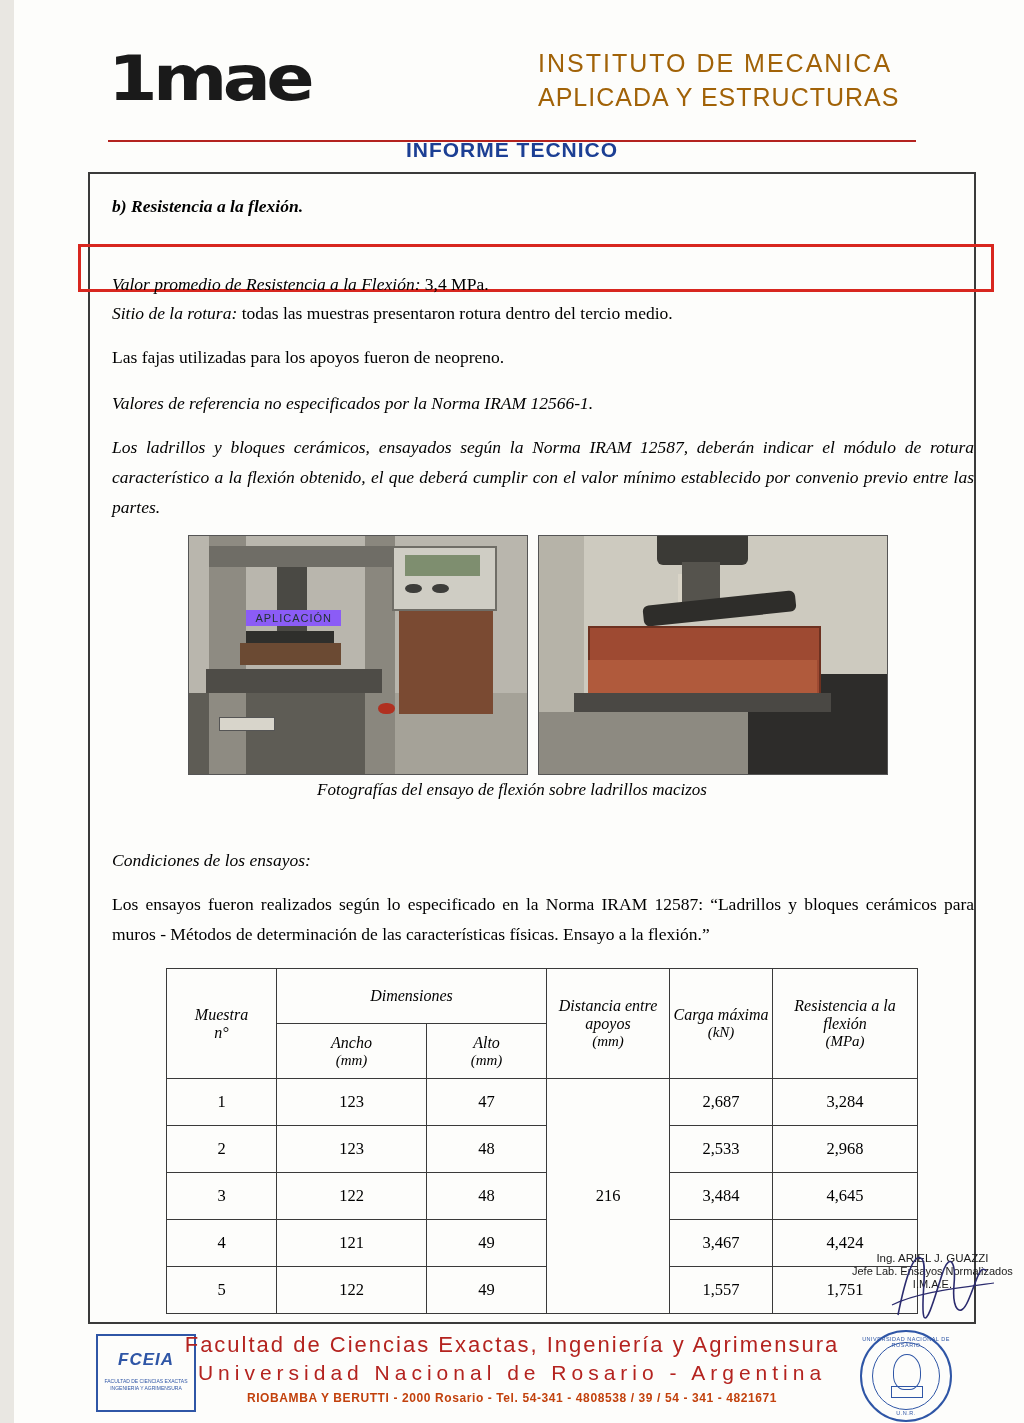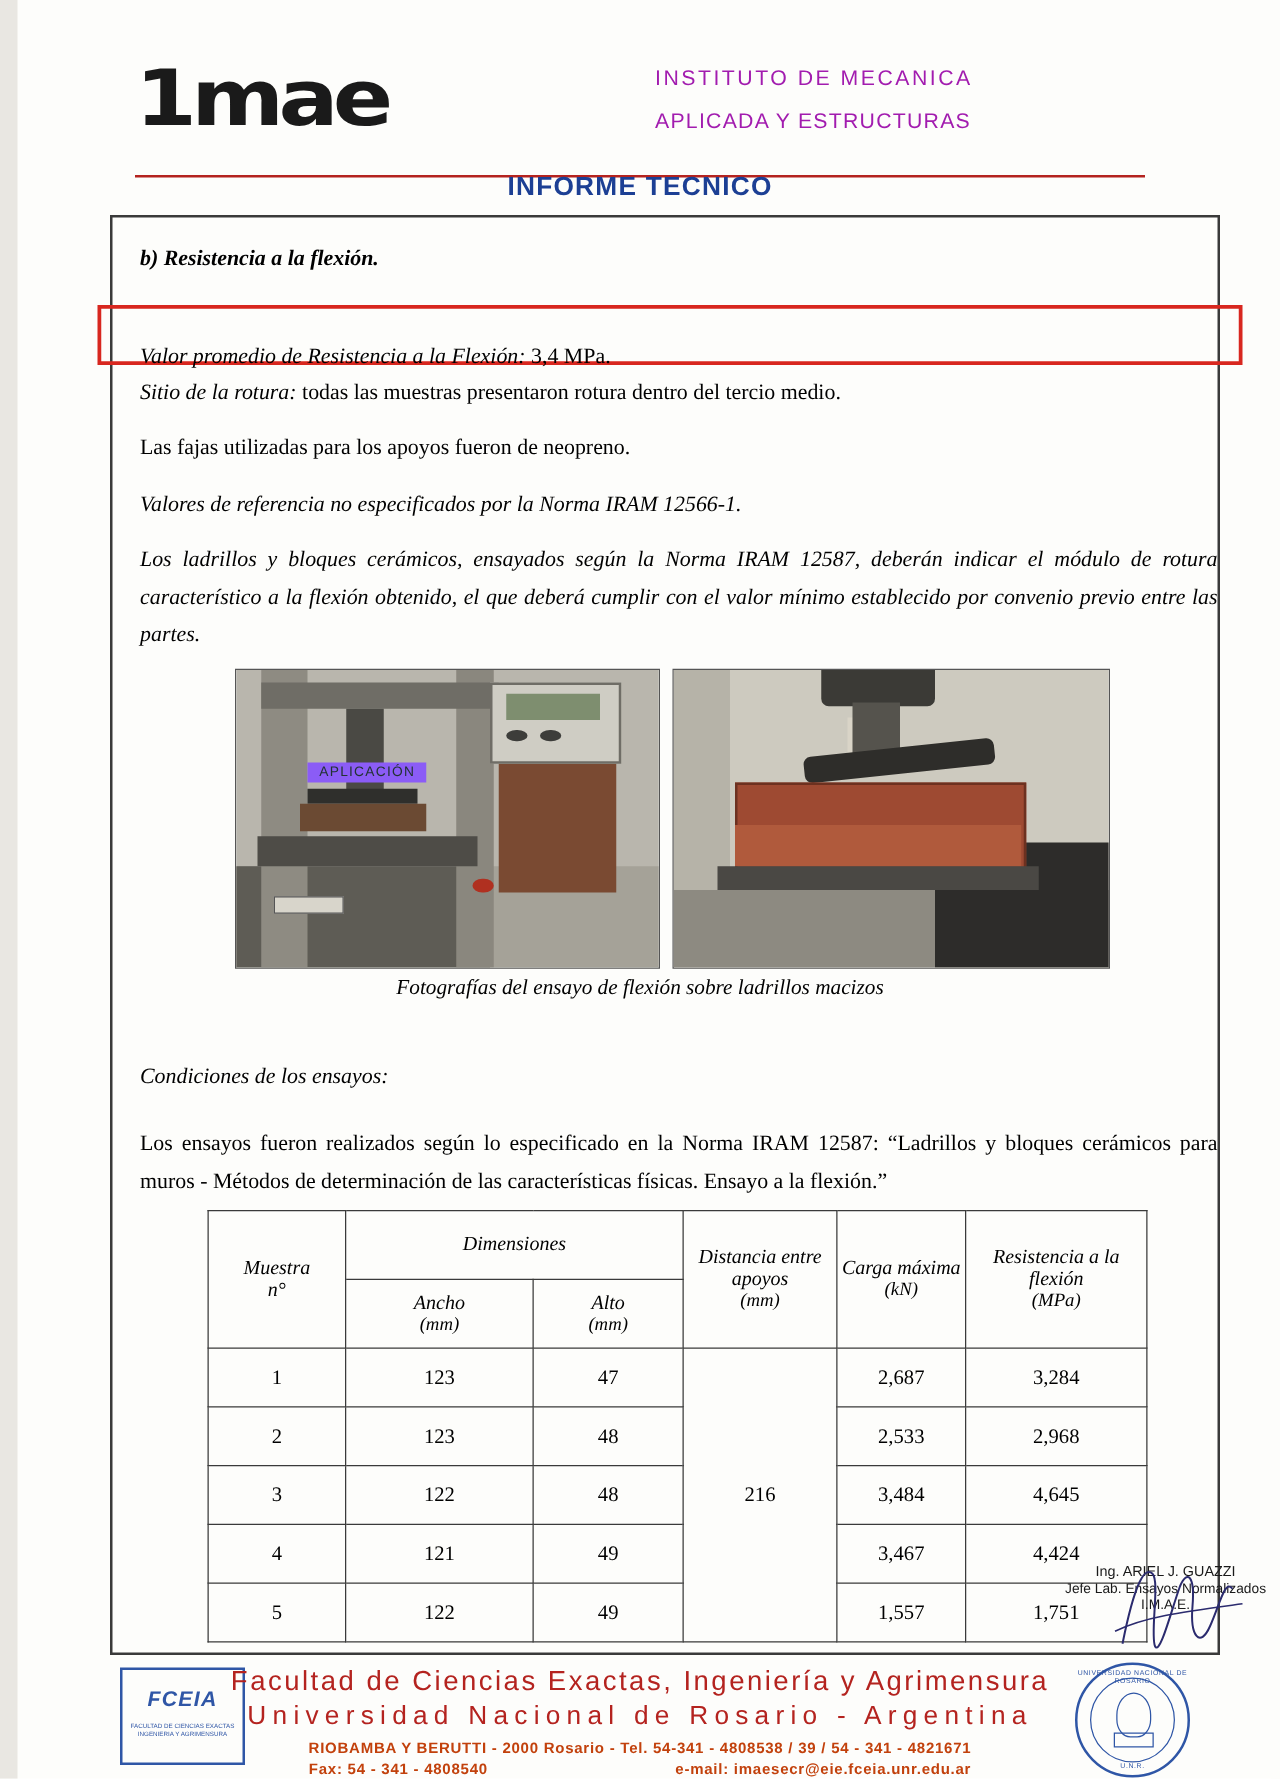--- a/index.html
+++ b/index.html
@@ -37,27 +37,27 @@
     font-family: "DejaVu Sans", sans-serif;
     font-weight: 700;
     font-size: 62px;
     letter-spacing: -4px;
     color: #1a1a1a;
     transform: scaleX(1.15);
     transform-origin: left center;
   }
   .inst-name {
     position: absolute;
-    left: 524px;
+    left: 538px;
     top: 24px;
     font-family: "Liberation Sans", sans-serif;
-    font-size: 17px;
+    font-size: 25px;
     line-height: 34px;
     letter-spacing: 1px;
-    color: #a21caf;
+    color: #a16207;
   }
   .inst-name div:first-child { letter-spacing: 2px; }
   .header-rule {
     position: absolute;
     left: 108px;
     right: 108px;
     top: 118px;
     height: 2px;
     background: #b4231f;
   }
@@ -184,21 +184,21 @@
   .pr-spec { position:absolute; left:40%; top:16%; width:12%; height:14%; background:#d9d4c7; }
   .pr-brick { position:absolute; left:14%; top:38%; width:66%; height:28%; background:#9e4a32; border:2px solid #6d3120; }
   .pr-brick2 { position:absolute; left:14%; top:52%; width:66%; height:14%; background:#b05a3c; }
   .pr-support { position:absolute; left:10%; top:66%; width:74%; height:8%; background:#4a4844; }
   .pr-floor { position:absolute; left:0; top:74%; width:100%; height:26%; background:#8d8a81; }
   .pr-dark { position:absolute; left:60%; top:58%; width:40%; height:42%; background:#2d2c2a; }
   .pr-left { position:absolute; left:0; top:0; width:13%; height:100%; background:#b6b3a8; }
 
   
   .cond { position: absolute; left: 112px; top: 850px; width: 862px; }
-  .cond .t { font-style: italic; font-size: 17.5px; margin-bottom: 28px; }
+  .cond .t { font-style: italic; font-size: 17.5px; margin-bottom: 18px; }
 
   
   .table-wrap {
     position: absolute;
     left: 166px;
     top: 968px;
     width: 752px;
   }
   table.data {
     border-collapse: collapse;
@@ -513,24 +513,20 @@
 
   <div class="fceia-logo">
     <div class="name">FCEIA</div>
     <div class="small">FACULTAD DE CIENCIAS EXACTAS INGENIERIA Y AGRIMENSURA</div>
   </div>
 
   <div class="footer">
     <div class="f-line1">Facultad de Ciencias Exactas, Ingeniería y Agrimensura</div>
     <div class="f-line2">Universidad Nacional de Rosario - Argentina</div>
     <div class="f-line3">RIOBAMBA Y BERUTTI - 2000 Rosario - Tel. 54-341 - 4808538 / 39 / 54 - 341 - 4821671</div>
-    <div class="f-line4">
-      <span>Fax: 54 - 341 - 4808540</span>
-      <span>e-mail: imaesecr@eie.fceia.unr.edu.ar</span>
-    </div>
   </div>
 
   <div class="unr-seal">
     <div class="inner"></div>
     <div class="txt-top">UNIVERSIDAD NACIONAL DE ROSARIO</div>
     <div class="flame"></div>
     <div class="base"></div>
     <div class="txt-bot">U.N.R.</div>
   </div>
 

